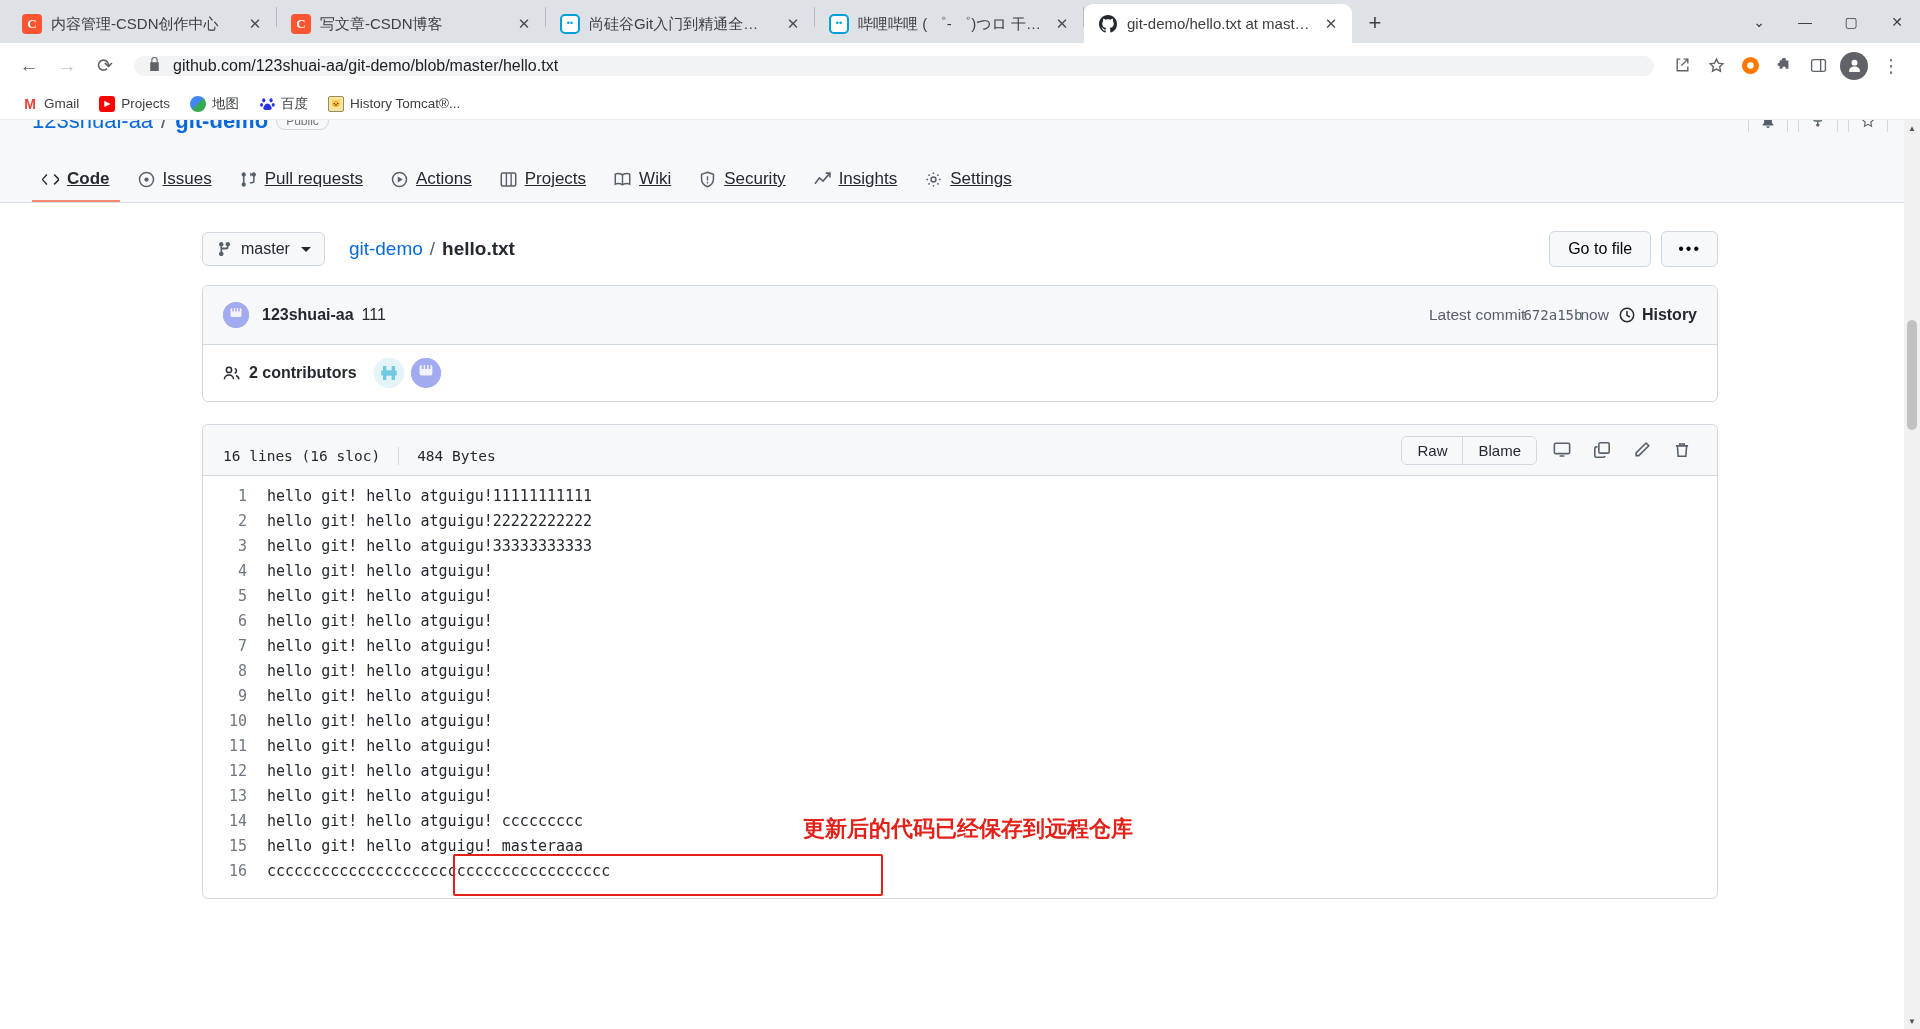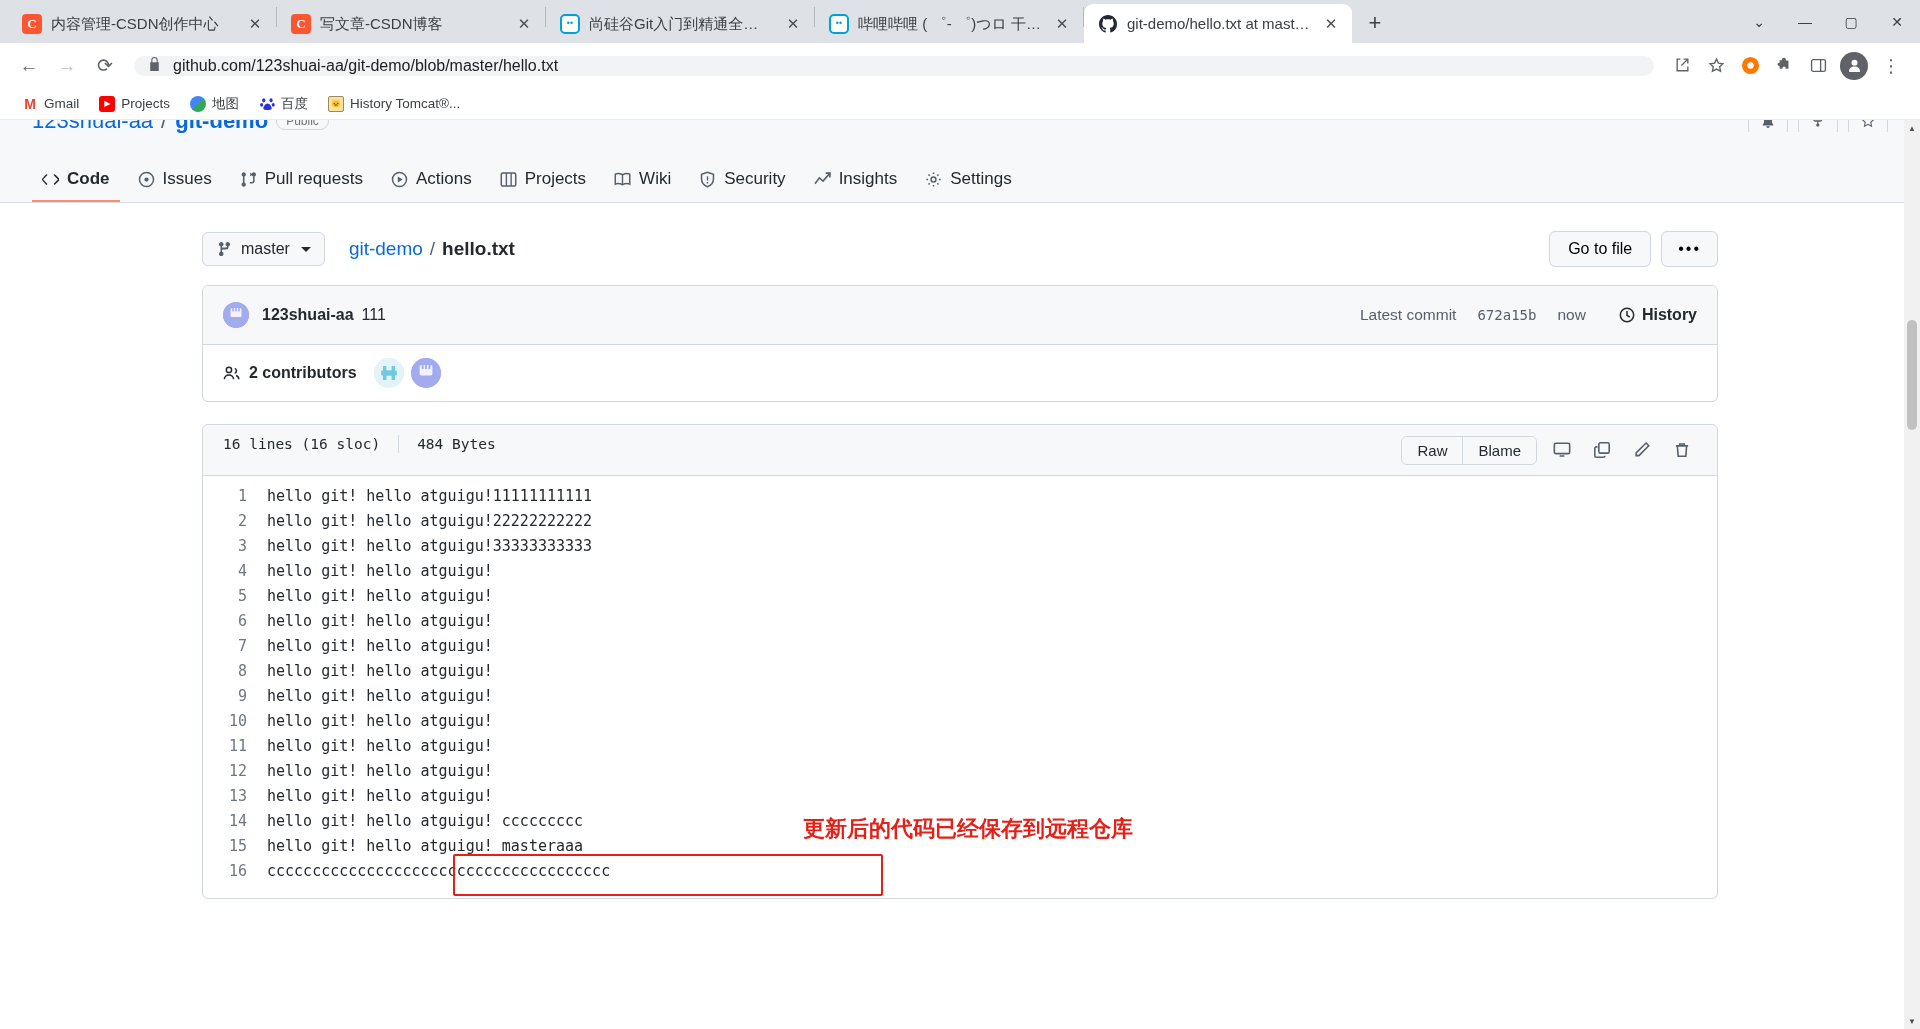--- a/index.html
+++ b/index.html
@@ -209,20 +209,21 @@
   }
   .nav-tab {
     display: flex; align-items: center; gap: 8px;
     padding: 8px 10px 10px 10px;
     font-size: 17px;
     color: #24292f;
     border-bottom: 2px solid transparent;
     cursor: pointer;
     white-space: nowrap;
     line-height: 22px;
+    text-decoration: underline;
   }
   .nav-tab.selected { font-weight: 600; border-bottom-color: #fd8c73; }
   .nav-tab svg { flex: 0 0 auto; fill: #57606a; }
 
   .content {
     max-width: 1516px;
     margin: 0 auto;
     padding: 28px 0 0 0;
   }
 
@@ -284,21 +285,21 @@
     flex: 0 0 26px; overflow: hidden;
     background: #a2aaf0;
   }
   .commit-author {
     font-size: 16px; font-weight: 600; color: #24292f;
     margin-left: 13px;
   }
   .commit-msg { font-size: 16px; color: #24292f; margin-left: 8px; }
   .commit-right {
     margin-left: auto;
-    display: flex; align-items: center; gap: 33px;
+    display: flex; align-items: center; gap: 10px;
     font-size: 15.5px; color: #57606a;
   }
   .commit-sha { font-family: "DejaVu Sans Mono", monospace; font-size: 14px; }
   .history-link {
     display: flex; align-items: center; gap: 7px;
     color: #24292f; font-weight: 600; font-size: 16px;
     cursor: pointer;
   }
   .contrib-row {
     display: flex; align-items: center;
@@ -311,21 +312,21 @@
   }
   .contrib-label b { font-weight: 600; }
   .contrib-avs { display: flex; gap: 7px; margin-left: 6px; }
   .contrib-avs .av { width: 30px; height: 30px; flex: 0 0 30px; }
 
   .file-box { margin-top: 22px; }
   .file-head {
     background: #f6f8fa;
     border-bottom: 1px solid #d0d7de;
     border-radius: 6px 6px 0 0;
-    display: flex; align-items: flex-start;
+    display: flex; align-items: flex-end;
     padding: 10px 20px;
     height: 51px;
   }
   .file-meta {
     font-family: "DejaVu Sans Mono", monospace;
     font-size: 14.5px; color: #24292f;
     display: flex; align-items: center; gap: 18px;
   }
   .file-meta .divider { width: 1px; height: 18px; background: #d0d7de; }
   .file-head-right {

